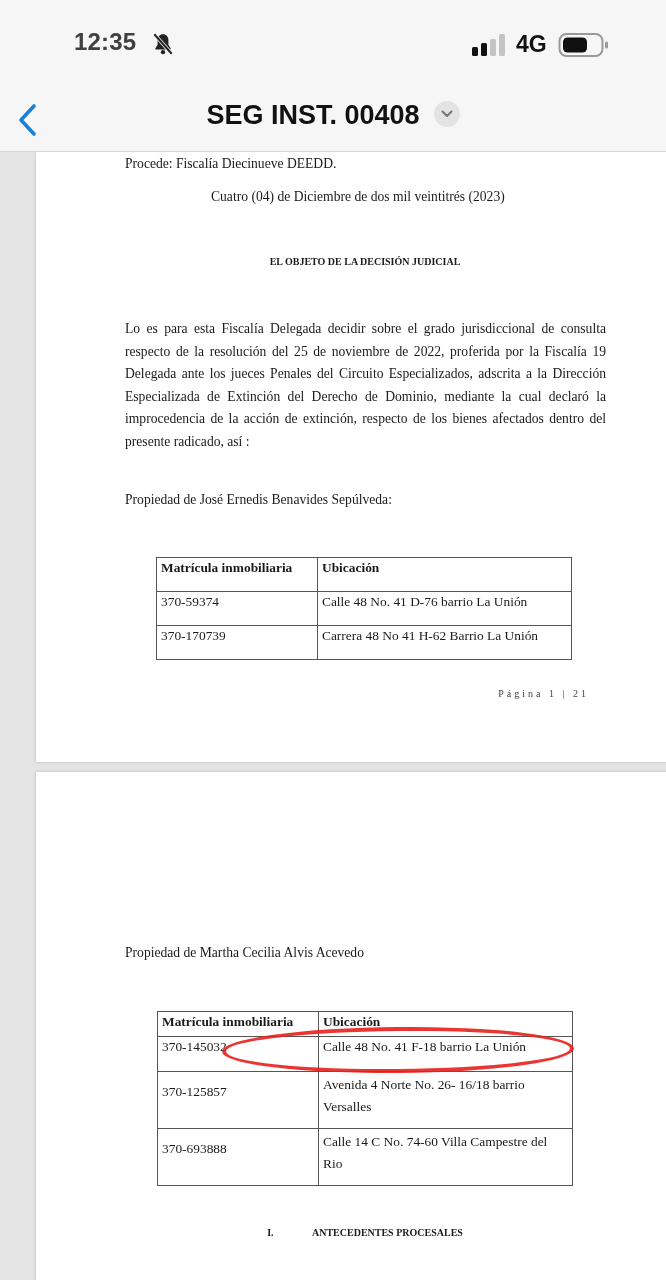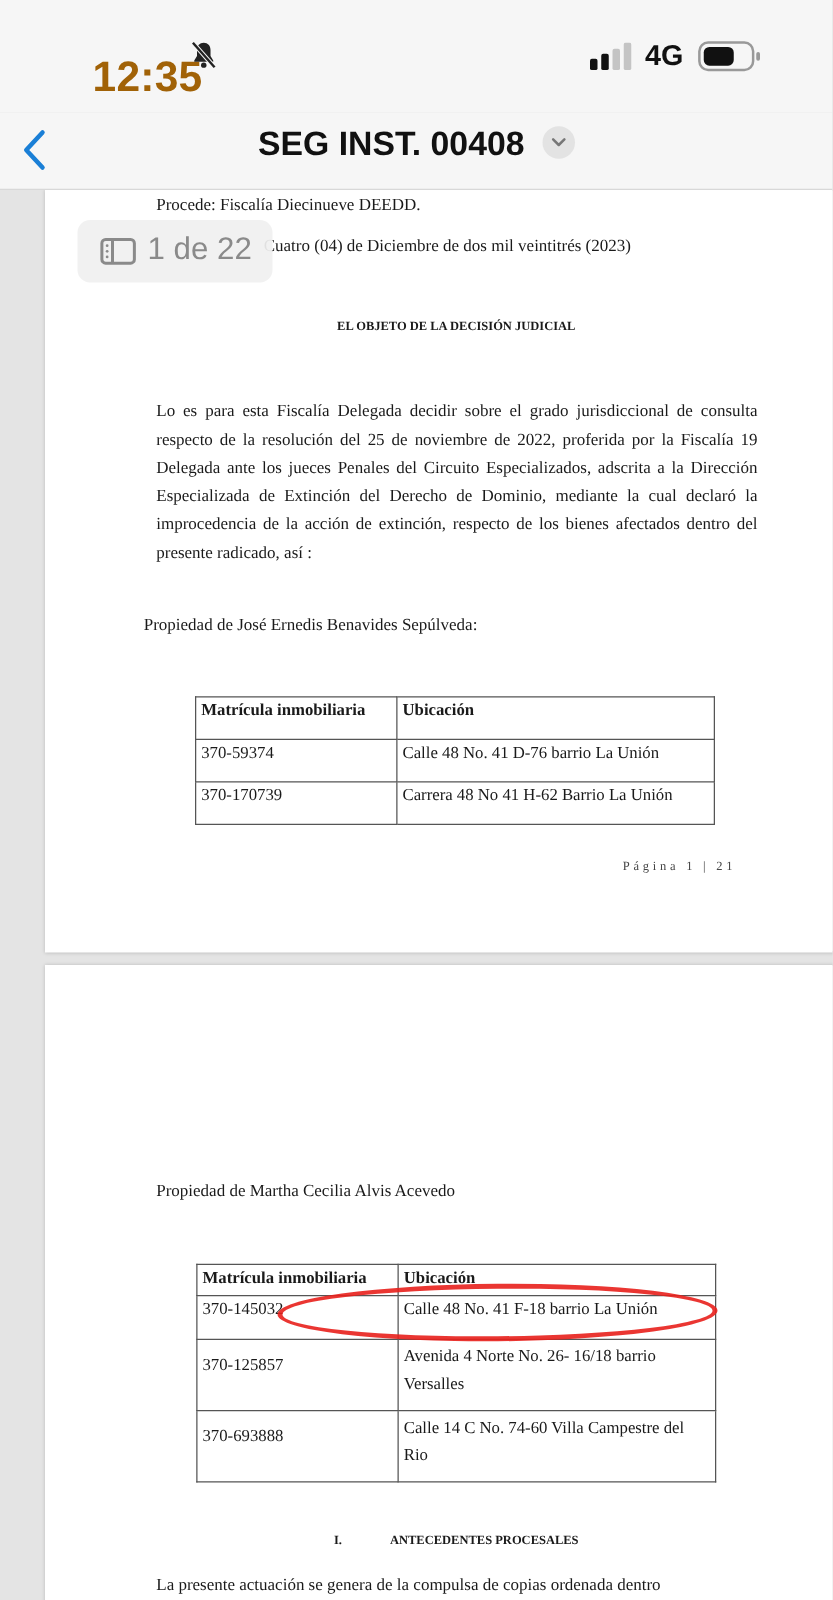--- a/index.html
+++ b/index.html
@@ -1,20 +1,20 @@
 <!DOCTYPE html>
 <html><head>
 <meta charset="utf-8">
 <style>
   * { box-sizing: border-box; margin: 0; padding: 0; }
   html, body { width: 666px; height: 1280px; overflow: hidden; background: #e4e4e4; }
   body { position: relative; font-family: "Liberation Serif", serif; }
 
   .status-bar { position: absolute; top: 0; left: 0; width: 666px; height: 90px; background: #f6f6f6; }
-  .time { position: absolute; left: 74px; top: 43px; font-family: "Liberation Sans", sans-serif; font-size: 34px; font-weight: 600; color: #a16207; letter-spacing: 0.2px; }
+  .time { position: absolute; left: 74px; top: 28px; font-family: "Liberation Sans", sans-serif; font-size: 24px; font-weight: 600; color: #404040; letter-spacing: 0.2px; }
   .bell { position: absolute; left: 150px; top: 31px; width: 26px; height: 26px; }
   .signal { position: absolute; left: 472px; top: 34px; width: 36px; height: 22px; }
   .net { position: absolute; left: 516px; top: 31px; font-family: "Liberation Sans", sans-serif; font-size: 23px; font-weight: 600; color: #111; }
   .battery { position: absolute; left: 558px; top: 32px; width: 52px; height: 26px; }
 
   .nav-bar { position: absolute; top: 90px; left: 0; width: 666px; height: 62px; background: #f6f6f6; border-bottom: 1px solid #d8d8d8; padding-left: 17px; }
   .back { position: absolute; left: 14px; top: 10px; width: 30px; height: 40px; cursor: pointer; }
   .title-wrap { position: absolute; left: 0; right: 0; top: 10px; text-align: center; cursor: pointer; }
   .title { font-family: "Liberation Sans", sans-serif; font-size: 27px; font-weight: 700; color: #111; vertical-align: middle; }
   .title-chev { display: inline-block; width: 26px; height: 26px; border-radius: 13px; background: #e3e3e3; vertical-align: middle; margin-left: 10px; position: relative; top: -2px; }
@@ -83,21 +83,21 @@
   </div>
 </div>
 
 <div class="viewer doc">
 
   <div class="page page1">
     <span class="line" style="left:89px; top:4px;">Procede: Fiscalía Diecinueve DEEDD.</span>
     <span class="line" style="left:175px; top:37px;">Cuatro (04) de Diciembre de  dos mil veintitrés (2023)</span>
     <div class="center-h" style="top:104px;">EL OBJETO DE LA DECISIÓN JUDICIAL</div>
     <p class="para" style="top:166px;">Lo es para esta Fiscalía Delegada decidir sobre el grado jurisdiccional de consulta respecto de la resolución del  25 de noviembre de 2022, proferida por la Fiscalía 19 Delegada ante los jueces Penales del Circuito Especializados, adscrita a la Dirección Especializada de Extinción del Derecho  de Dominio, mediante la cual declaró la improcedencia de la acción de extinción, respecto de los bienes  afectados  dentro  del presente radicado, así :</p>
-    <span class="line" style="left:79px; top:340px;">Propiedad de José Ernedis Benavides Sepúlveda:</span>
+    <span class="line" style="left:89px; top:340px;">Propiedad de José Ernedis Benavides Sepúlveda:</span>
 
     <table class="prop" style="left:120px; top:405px; width:416px;">
       <tbody>
           <tr style="height:34px;">
         <th style="width:161px;">Matrícula inmobiliaria</th>
         <th class="center">Ubicación</th>
       </tr>
       <tr style="height:34px;">
         <td>370-59374</td>
         <td>Calle 48 No. 41 D-76 barrio La Unión</td>
@@ -134,30 +134,19 @@
         <td style="line-height:22px;">Calle 14 C No. 74-60 Villa Campestre del Rio</td>
       </tr>
     </tbody>
       </table>
 
     <div class="center-h" style="top:455px;">
       <span>I.</span>
       <span style="display:inline-block; width:34px;"></span>
       <span>ANTECEDENTES PROCESALES</span>
     </div>
-    <span class="line" style="left:89px; top:488px;">La presente actuación se genera de la compulsa de copias ordenada   dentro</span>
   </div>
 
-  <div class="pill">
-    <svg class="pill-icon" viewBox="0 0 30 22">
-      <rect x="1.5" y="1.5" width="26" height="19" rx="3" fill="none" stroke="#8a8a8a" stroke-width="2.4"></rect>
-      <line x1="10" y1="1.5" x2="10" y2="20.5" stroke="#8a8a8a" stroke-width="2.4"></line>
-      <circle cx="5.7" cy="6.5" r="1.1" fill="#8a8a8a"></circle>
-      <circle cx="5.7" cy="11" r="1.1" fill="#8a8a8a"></circle>
-      <circle cx="5.7" cy="15.5" r="1.1" fill="#8a8a8a"></circle>
-    </svg>
-    <span class="pill-text">1 de 22</span>
-  </div>
 
   <div class="scrollbar"></div>
 </div>
 
 <div class="ellipse"></div>
 
 </body></html>

